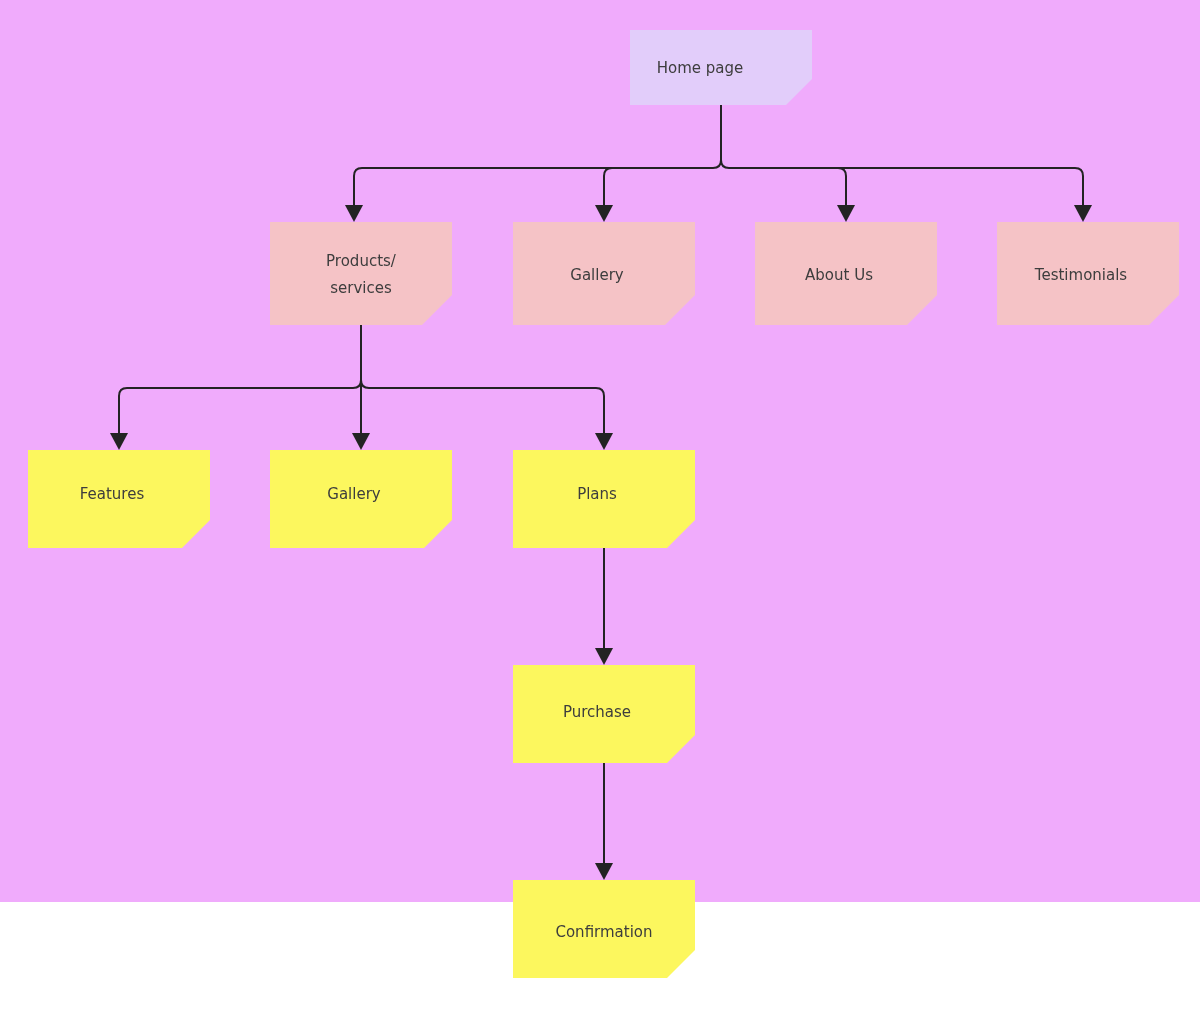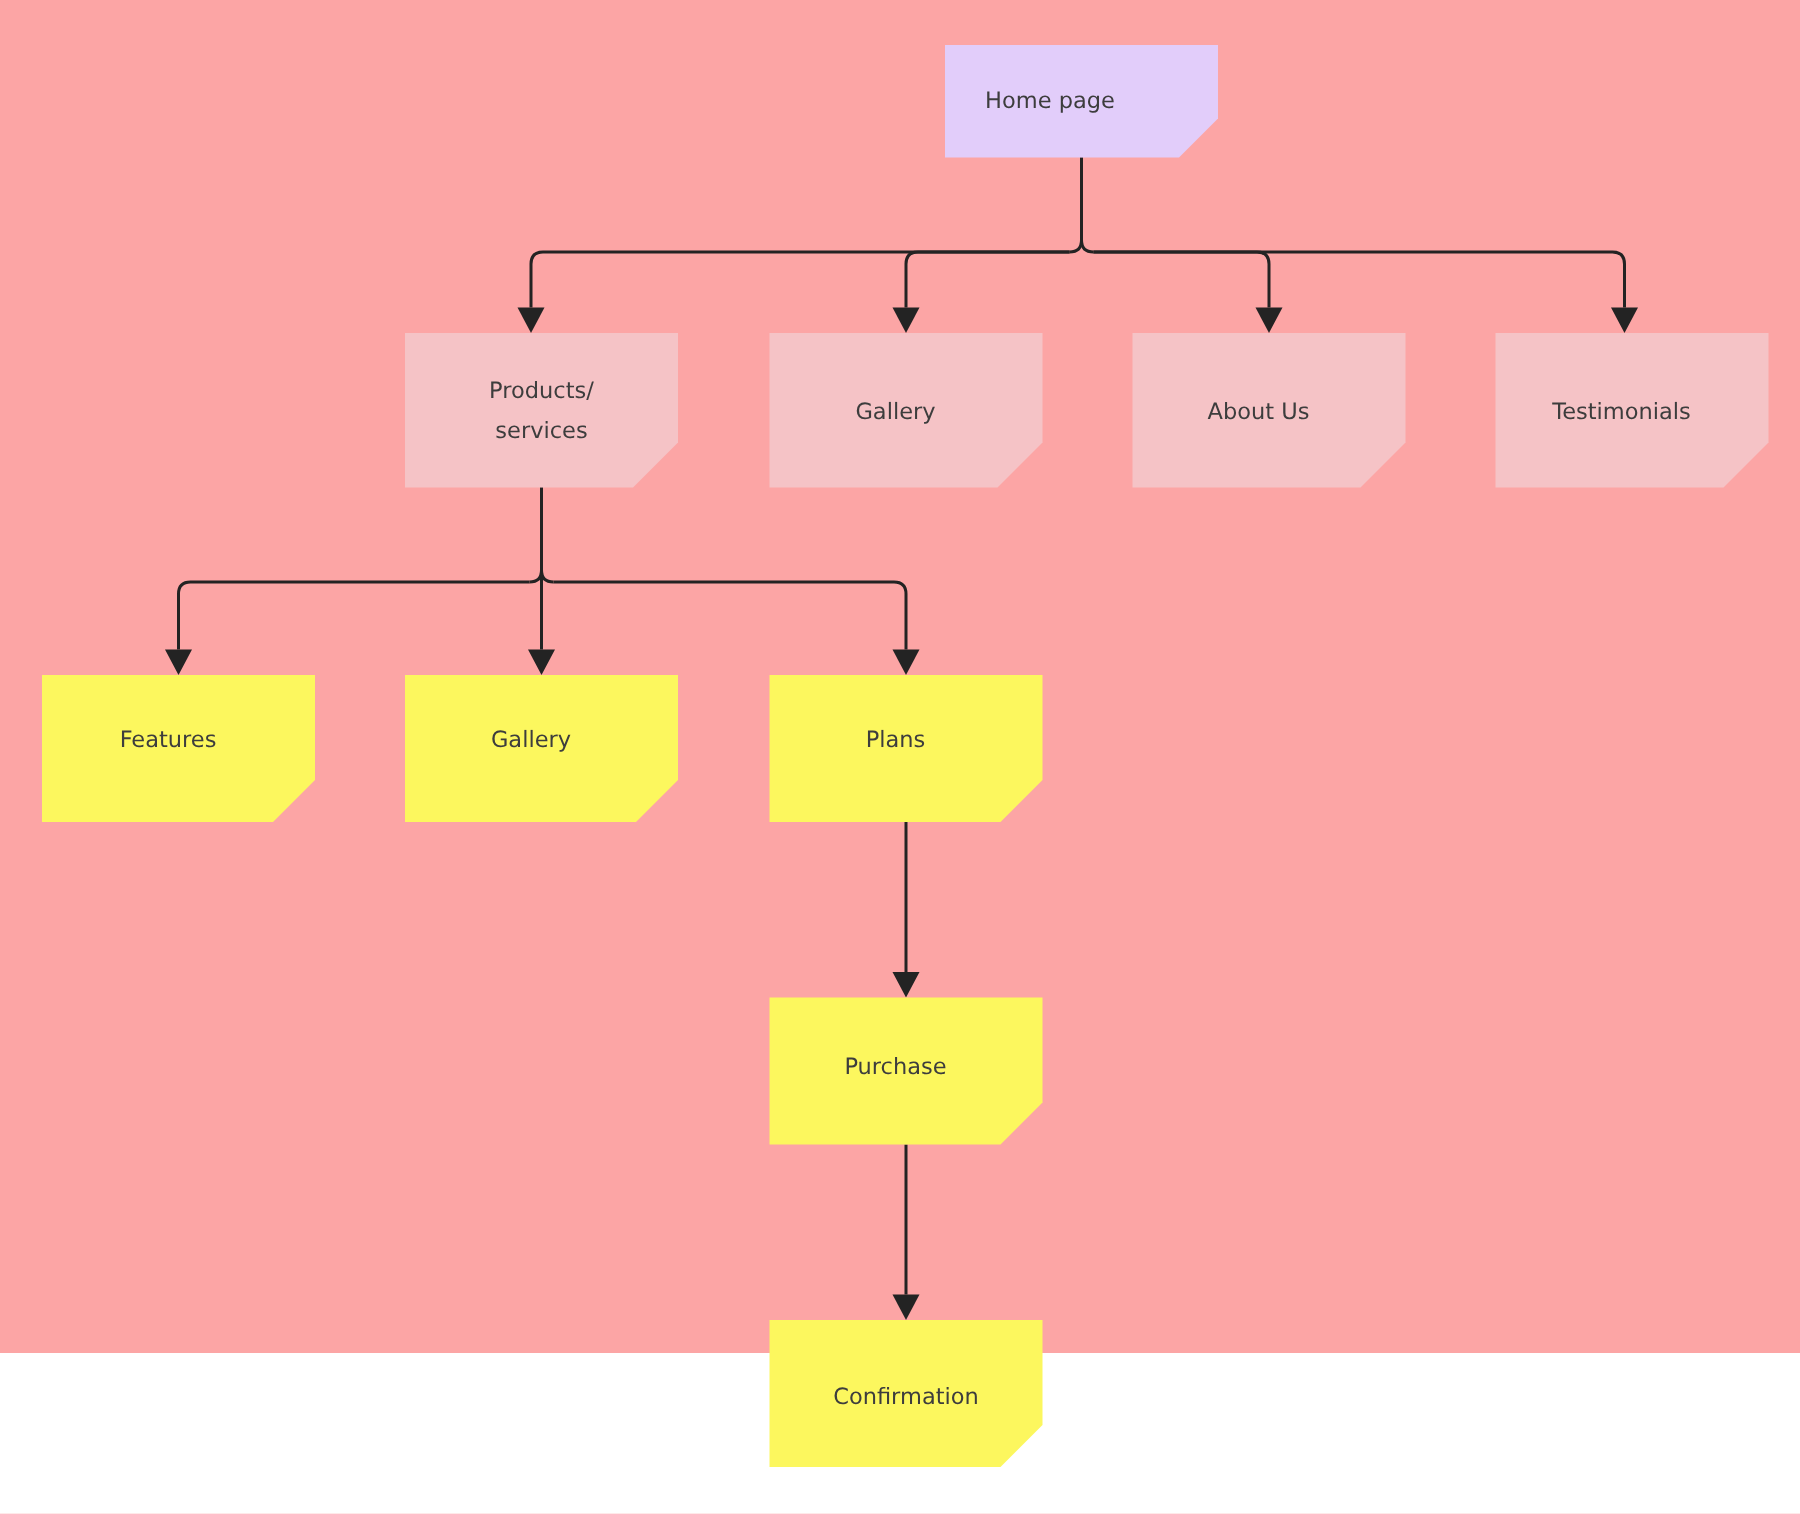--- a/index.html
+++ b/index.html
@@ -10,21 +10,21 @@
   body {
     width: 1200px;
     height: 1009px;
     overflow: hidden;
     font-family: "DejaVu Sans", sans-serif;
   }
   #sitemap-root {
     position: relative;
     width: 1200px;
     height: 902px;
-    background: #fca5a5;
+    background: #f0abfc;
   }
   svg#sitemap-canvas {
     display: block;
     width: 1200px;
     height: 1009px;
   }
   .node-shape {
     stroke: none;
   }
   .node-label {

